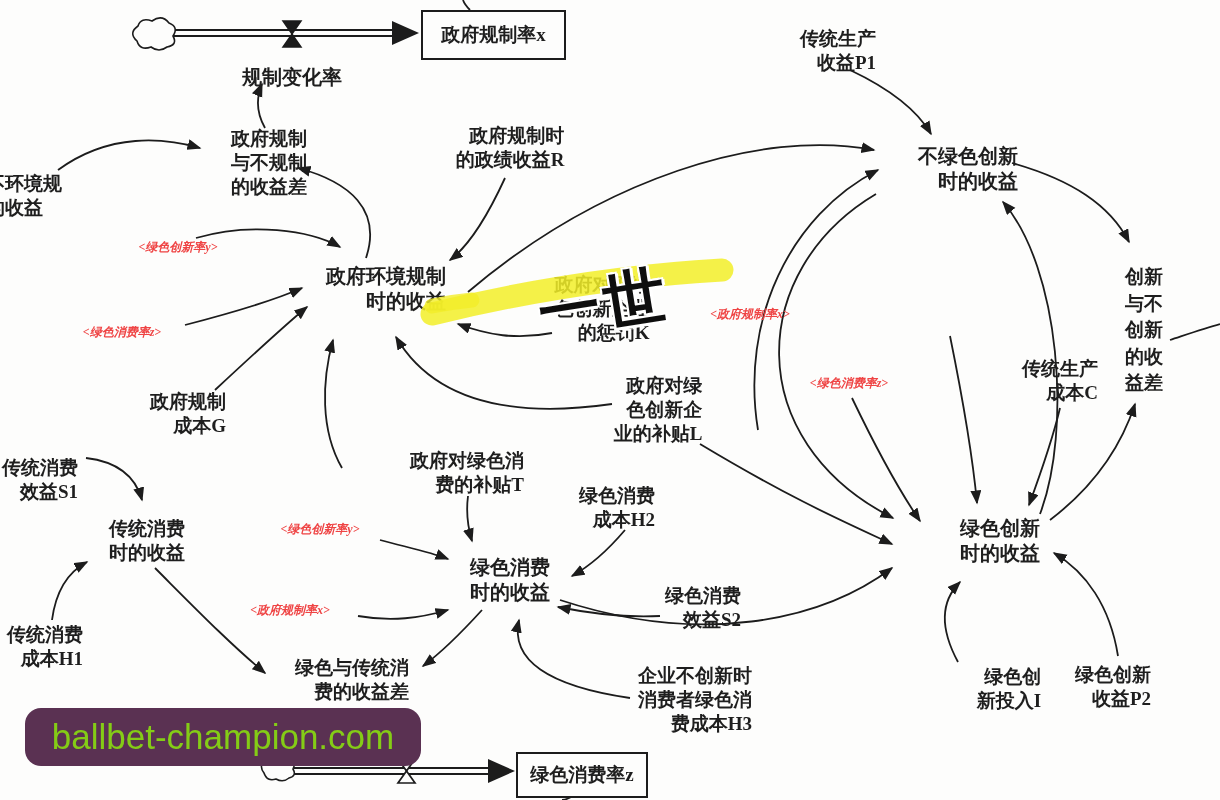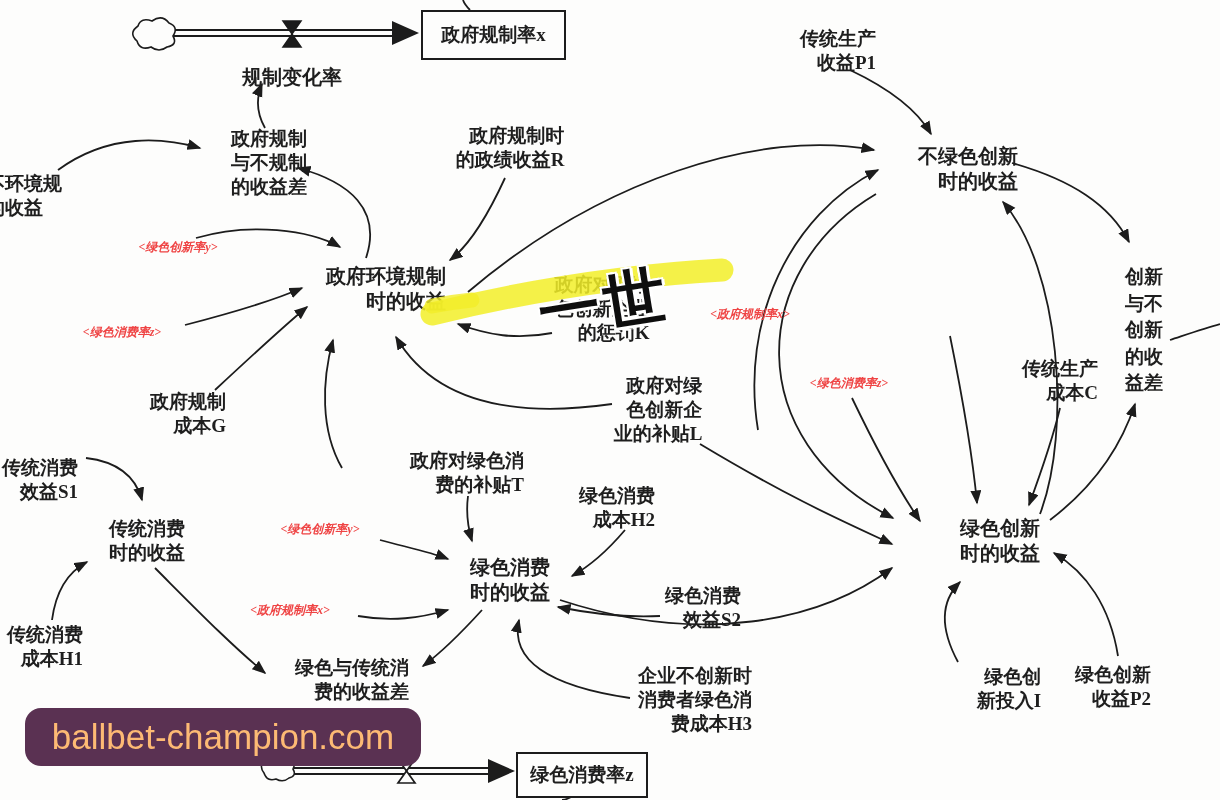--- a/index.html
+++ b/index.html
@@ -14,21 +14,21 @@
   .lbl.leftcut{transform:none;text-align:left;}
   .shadowvar{position:absolute;transform:translate(-50%,-50%);white-space:nowrap;z-index:2;
        color:#ef4444;font-weight:600;font-style:italic;font-size:12px;}
   .stockbox{position:absolute;border:2px solid #1c1c1c;background:#fdfdfc;z-index:2;
        display:flex;align-items:center;justify-content:center;font-weight:700;font-size:19px;color:#1e1e1e;}
   #overlay-mark{position:absolute;left:538px;top:262px;z-index:4;font-size:62px;font-weight:900;
        color:#0e0e0e;letter-spacing:4px;transform:rotate(-9deg);
        text-shadow:-2px -2px 0 #fff,2px -2px 0 #fff,-2px 2px 0 #fff,2px 2px 0 #fff,0 3px 0 #fff,3px 0 0 #fff;}
   #watermark{position:absolute;left:25px;top:708px;width:396px;height:58px;border-radius:16px;
        background:#5a3152;z-index:5;display:flex;align-items:center;justify-content:center;
-       color:#fdba74;font-size:35px;font-weight:400;font-family:"Liberation Sans","DejaVu Sans",sans-serif;}
+       color:#84cc16;font-size:35px;font-weight:400;font-family:"Liberation Sans","DejaVu Sans",sans-serif;}
 </style>
 </head>
 <body>
 
 <div id="stage">
 
   <svg id="arrow-layer" width="1220" height="800" viewBox="0 0 1220 800">
     <defs>
       <marker id="ah" markerWidth="16" markerHeight="13" refX="12.5" refY="5.5" orient="auto" markerUnits="userSpaceOnUse">
         <path d="M0,0 L14,5.5 L0,11 Z" fill="#1c1c1c"></path>

